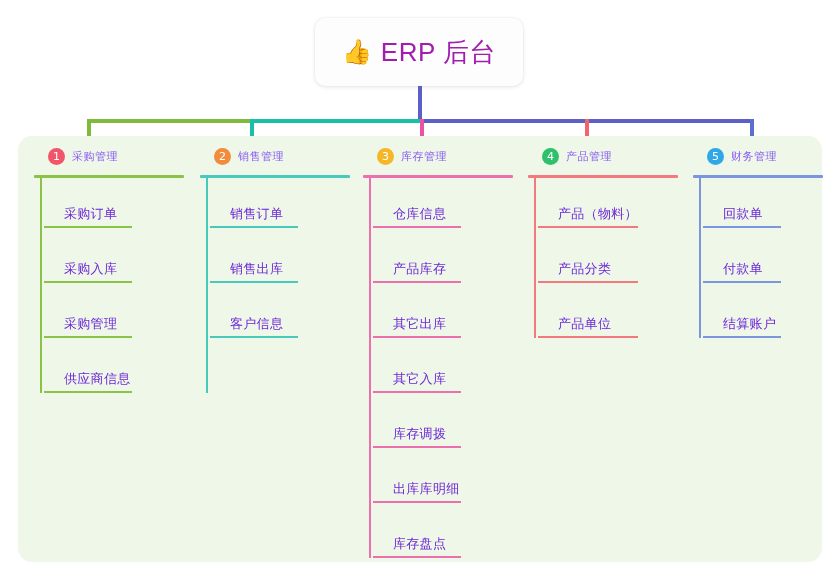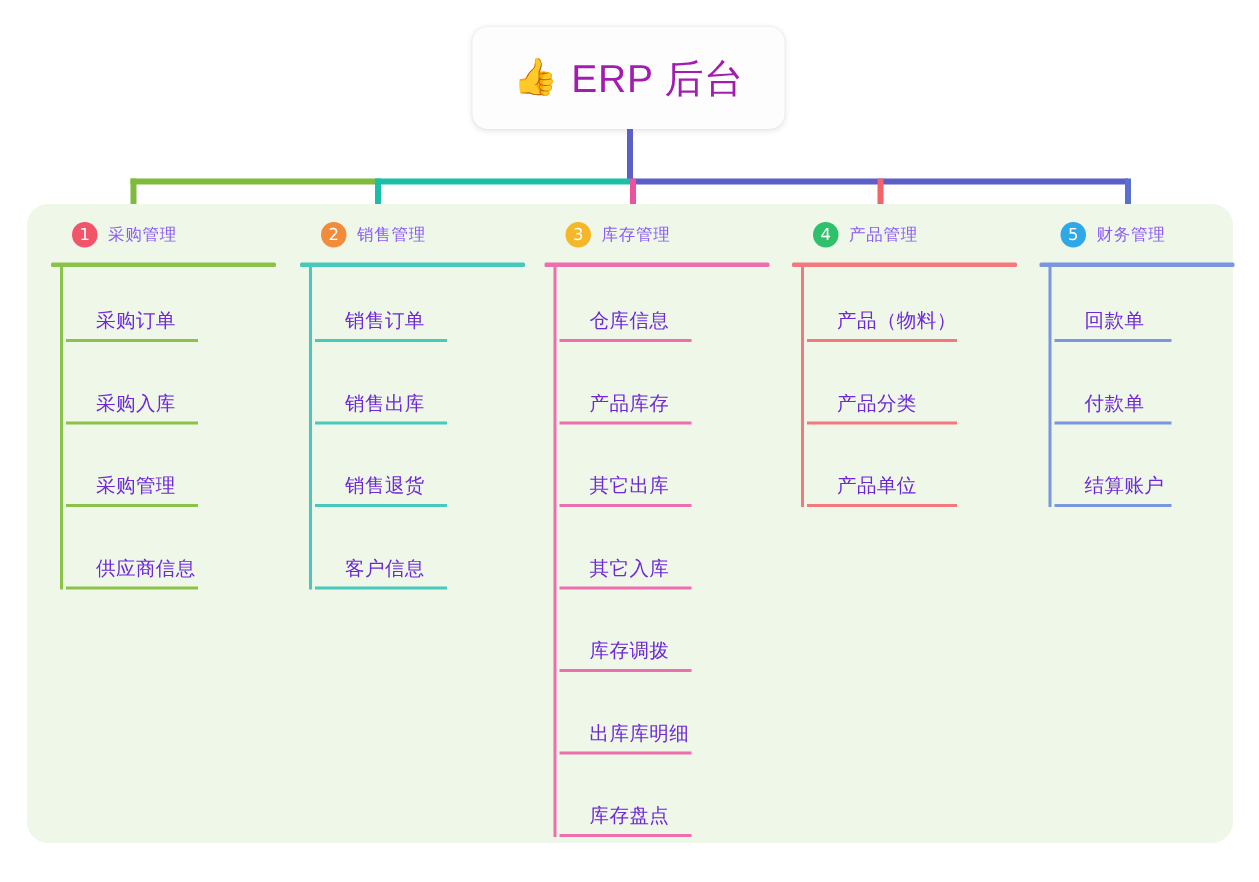--- a/index.html
+++ b/index.html
@@ -214,24 +214,20 @@
           <div class="trunk" style="background: rgb(72, 201, 188); height: 215px;"></div>
           <div class="leaf">
             <span class="leaf-text">销售订单</span>
             <div class="leaf-line" style="background: rgb(72, 201, 188); width: 88px;"></div>
           </div>
           <div class="leaf">
             <span class="leaf-text">销售出库</span>
             <div class="leaf-line" style="background: rgb(72, 201, 188); width: 88px;"></div>
           </div>
           <div class="leaf">
-            <span class="leaf-text">销售退货</span>
-            <div class="leaf-line" style="background: rgb(72, 201, 188); width: 88px;"></div>
-          </div>
-          <div class="leaf">
             <span class="leaf-text">客户信息</span>
             <div class="leaf-line" style="background: rgb(72, 201, 188); width: 88px;"></div>
           </div>
         </div>
       </div>
       <div class="column" style="left: 363px; width: 150px;">
         <div class="col-head">
           <span class="badge" style="background: rgb(245, 183, 40);">3</span>
           <span class="col-title">库存管理</span>
         </div>

